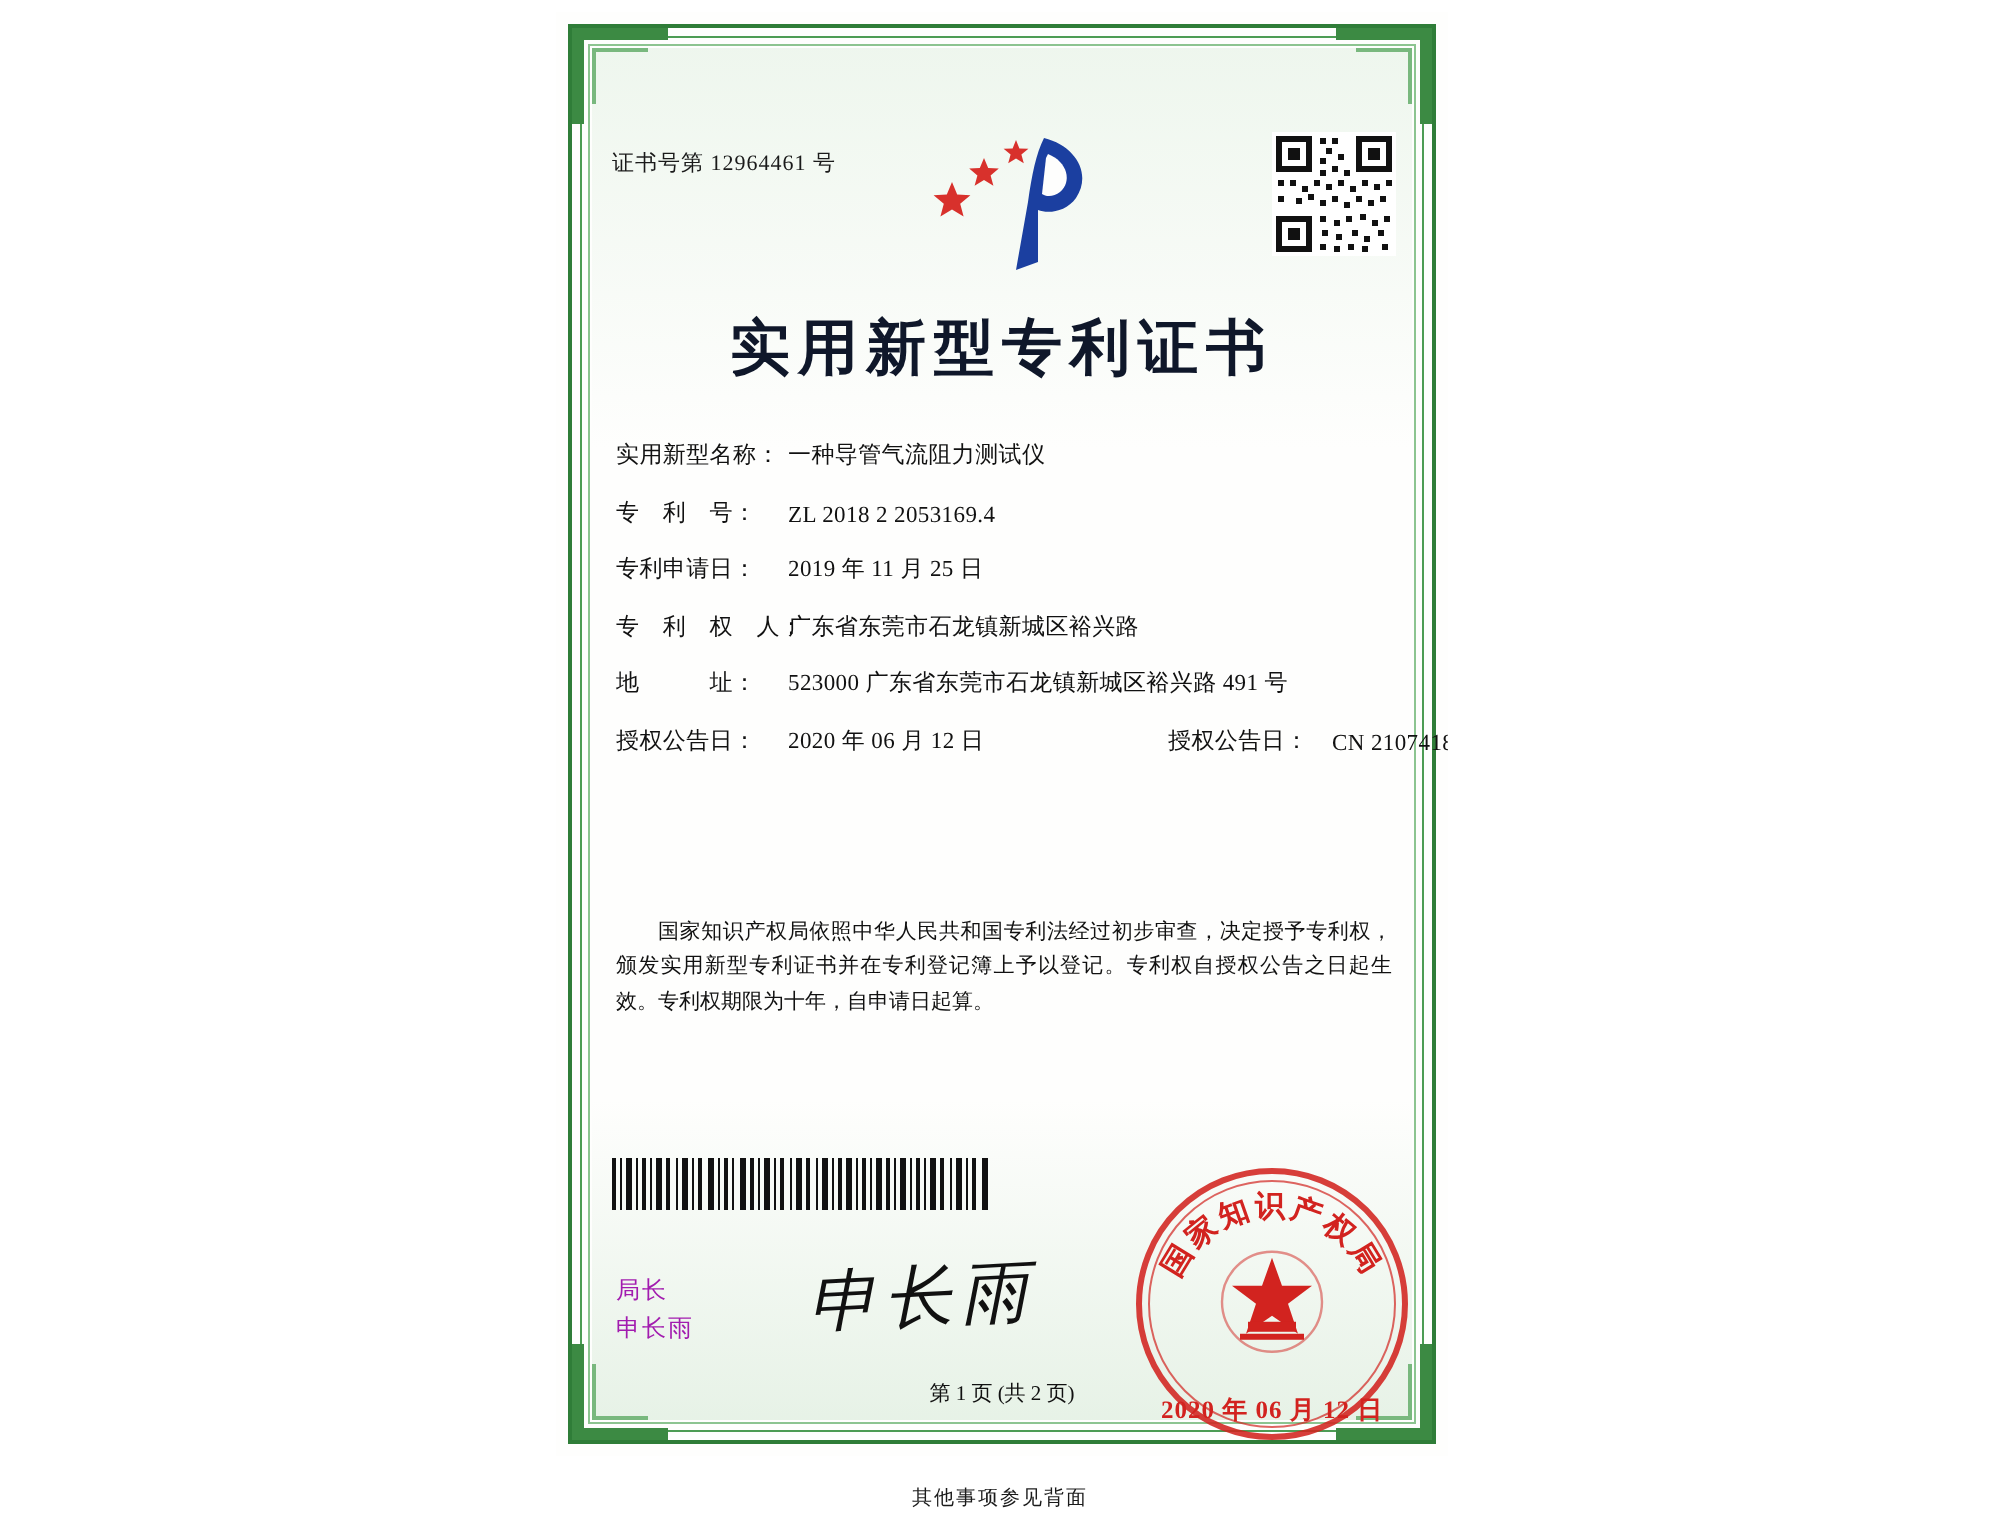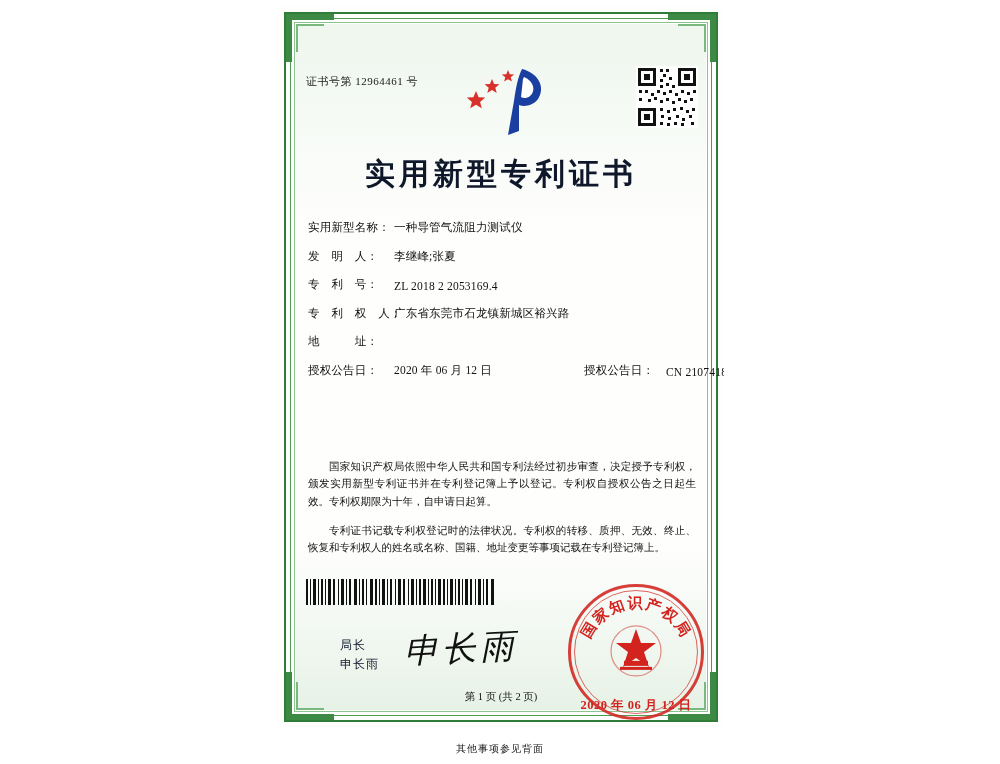--- a/index.html
+++ b/index.html
@@ -176,23 +176,22 @@
     height: 26px;
   }
 
   
   .sig-label {
     position: absolute;
     left: 30px;
     top: 630px;
     font-size: 12px;
     line-height: 1.55;
-    color: #0f172a;
+    color: #a21caf;
     letter-spacing: 1px;
-    margin-left: 32px;
   }
   .sig-hand {
     position: absolute;
     left: 126px;
     top: 620px;
     font-size: 34px;
     color: #111;
     font-family: "DejaVu Serif", "Liberation Serif", serif;
     font-style: italic;
     letter-spacing: 4px;
@@ -366,52 +365,52 @@
 
   <div class="main-title">实用新型专利证书</div>
 
   <div class="fields">
 
     <div class="field-row">
       <div class="field-label">实用新型名称：</div>
       <div class="field-value">一种导管气流阻力测试仪</div>
     </div>
 
-    <div class="field-row">
-      <div class="field-label">发　明　人：</div>
-      <div class="field-value">李继峰;张夏</div>
-    </div>
 
     <div class="field-row">
       <div class="field-label">专　利　号：</div>
       <div class="field-value">ZL 2018 2 2053169.4</div>
     </div>
 
+    <div class="field-row">
+      <div class="field-label">专利申请日：</div>
+      <div class="field-value">2019 年 11 月 25 日</div>
+    </div>
 
     <div class="field-row">
       <div class="field-label">专　利　权　人：</div>
       <div class="field-value">广东省东莞市石龙镇新城区裕兴路</div>
     </div>
 
     <div class="field-row">
       <div class="field-label">地　　　址：</div>
+      <div class="field-value">523000  广东省东莞市石龙镇新城区裕兴路 491 号</div>
     </div>
 
     <div class="field-row double">
       <div class="field-label">授权公告日：</div>
       <div class="field-value">2020 年 06 月 12 日</div>
       <div class="field-label2">授权公告日：</div>
       <div class="field-value2">CN 210741806 U</div>
     </div>
 
   </div>
 
   <div class="paragraphs">
     <p>国家知识产权局依照中华人民共和国专利法经过初步审查，决定授予专利权，颁发实用新型专利证书并在专利登记簿上予以登记。专利权自授权公告之日起生效。专利权期限为十年，自申请日起算。</p>
-    <p>专利证书记载专利权登记时的法律状况。专利权的转移、质押、无效、终止、恢复和专利权人的姓名或名称、国籍、地址变更等事项记载在专利登记簿上。</p>
   </div>
 
   <div class="barcode">
     <svg viewBox="0 0 190 26" width="190" height="26" aria-hidden="true">
       <g fill="#111">
         <rect x="0" y="0" width="2" height="26"></rect>
           <rect x="4" y="0" width="1" height="26"></rect>
         <rect x="7" y="0" width="3" height="26"></rect>
           <rect x="12" y="0" width="1" height="26"></rect>
         <rect x="15" y="0" width="2" height="26"></rect>

